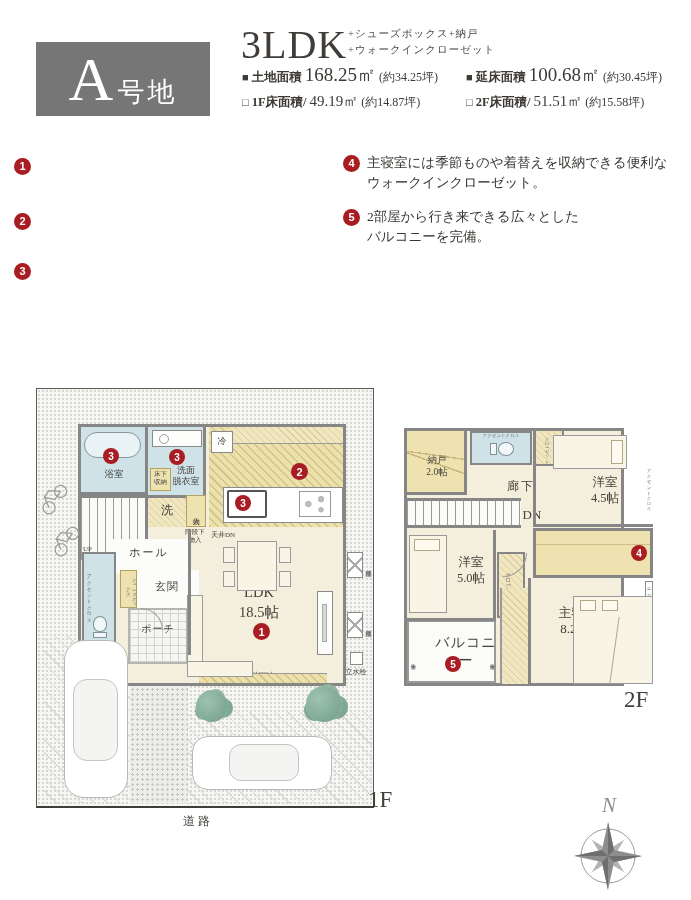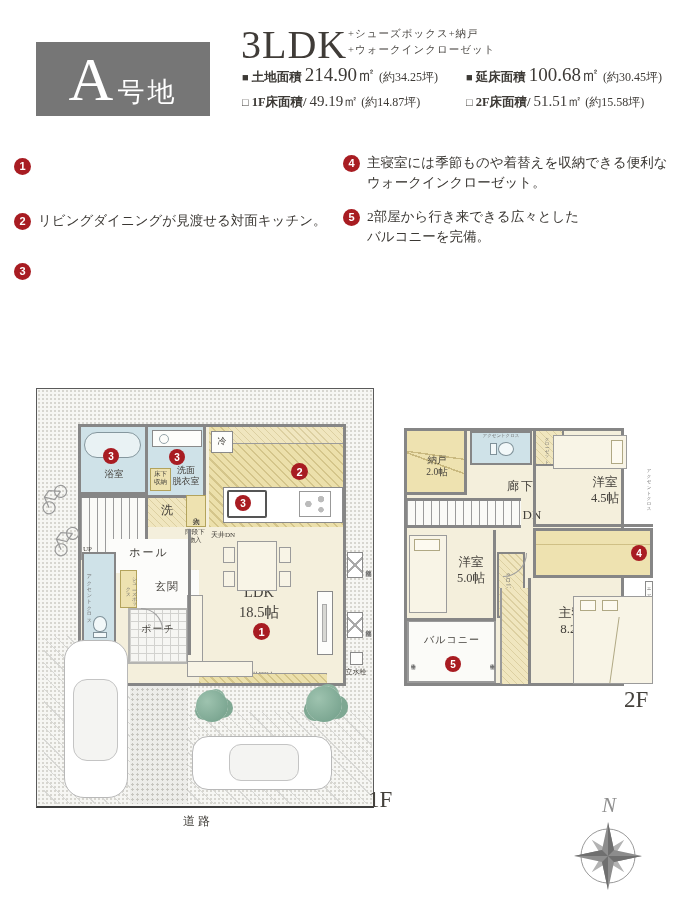--- a/index.html
+++ b/index.html
@@ -50,21 +50,21 @@
     <span style="font-size:27px;letter-spacing:3px;line-height:1.1">号地</span>
   </div>
 
   <div class="lbl" style="left:241px;top:20px;width:110px;font-size:40px;text-align:left;letter-spacing:1px;color:#403c38">3LDK</div>
   <div class="lbl pre" style="left:348px;top:26px;width:220px;font-size:10.5px;text-align:left;line-height:1.55;letter-spacing:1px;color:#4a4743">+シューズボックス+納戸
 +ウォークインクローゼット</div>
 
   <div class="hdr-cell" style="left:242px;top:62px">
     <span class="hdr-marker">■</span>
     <span class="hdr-name">土地面積</span>
-    <span style="font-size:19px">214.90㎡</span>
+    <span style="font-size:19px">168.25㎡</span>
     <span class="hdr-tsubo">(約34.25坪)</span>
   </div>
   <div class="hdr-cell" style="left:466px;top:62px">
     <span class="hdr-marker">■</span>
     <span class="hdr-name">延床面積</span>
     <span style="font-size:19px">100.68㎡</span>
     <span class="hdr-tsubo">(約30.45坪)</span>
   </div>
 
   <div class="hdr-cell" style="left:242px;top:92px">
@@ -78,21 +78,20 @@
     <span class="hdr-name">2F床面積/</span>
     <span style="font-size:15px">51.51㎡</span>
     <span class="hdr-tsubo">(約15.58坪)</span>
   </div>
 
   <div class="feat" style="left:14px;top:156px;width:325px">
     <span class="badge b17">1</span>
   </div>
   <div class="feat" style="left:14px;top:211px;width:330px">
     <span class="badge b17">2</span>
-    <span class="pre">リビングダイニングが見渡せる対面キッチン。</span>
   </div>
   <div class="feat" style="left:14px;top:261px;width:320px">
     <span class="badge b17">3</span>
   </div>
   <div class="feat" style="left:343px;top:153px;width:346px">
     <span class="badge b17">4</span>
     <span class="pre">主寝室には季節ものや着替えを収納できる便利な
 ウォークインクローゼット。</span>
   </div>
   <div class="feat" style="left:343px;top:207px;width:330px">
@@ -283,21 +282,21 @@
       <div class="abs" style="left:6px;top:3px;width:16px;height:11px;border:1px solid #b0a884;background:#fdfaf0"></div>
       <div class="abs" style="left:28px;top:3px;width:16px;height:11px;border:1px solid #b0a884;background:#fdfaf0"></div>
       <div class="abs" style="left:40px;top:20px;width:36px;height:66px;border-left:1px solid #b0a884;transform:skewX(-8deg)"></div>
     </div>
     <div class="lbl" style="left:132px;top:174px;width:78px;font-size:13px">主寝室
 8.25帖</div>
     <div class="abs bx" style="left:238px;top:150px;width:8px;height:26px"></div>
     <div class="lbl v" style="left:239px;top:152px;height:24px;font-size:4.5px;color:#6b6b6b">エアコン</div>
 
     <div class="abs" style="left:0;top:189px;width:89px;height:63px;border:2px solid #9a9a9a;background:#fbfbf8">
-      <div class="lbl" style="left:12px;top:12px;width:62px;font-size:10px;letter-spacing:1px">バルコニー</div>
+      <div class="lbl" style="left:26px;top:12px;width:62px;font-size:14px;letter-spacing:1px">バルコニー</div>
       <div class="badge b16" style="left:36px;top:34px">5</div>
       <div class="lbl v" style="left:1px;top:20px;height:38px;font-size:4.5px;color:#6b6b6b">物干金物</div>
       <div class="lbl v" style="left:80px;top:20px;height:38px;font-size:4.5px;color:#6b6b6b">物干金物</div>
     </div>
   </div>
 
   <div class="lbl" style="left:624px;top:686px;width:44px;font-size:23px;text-align:left">2F</div>
 
   <div class="lbl" style="left:594px;top:792px;width:30px;font-size:21px;font-style:italic;color:#8f8f8f">N</div>
   <div class="abs" style="left:566px;top:814px">

